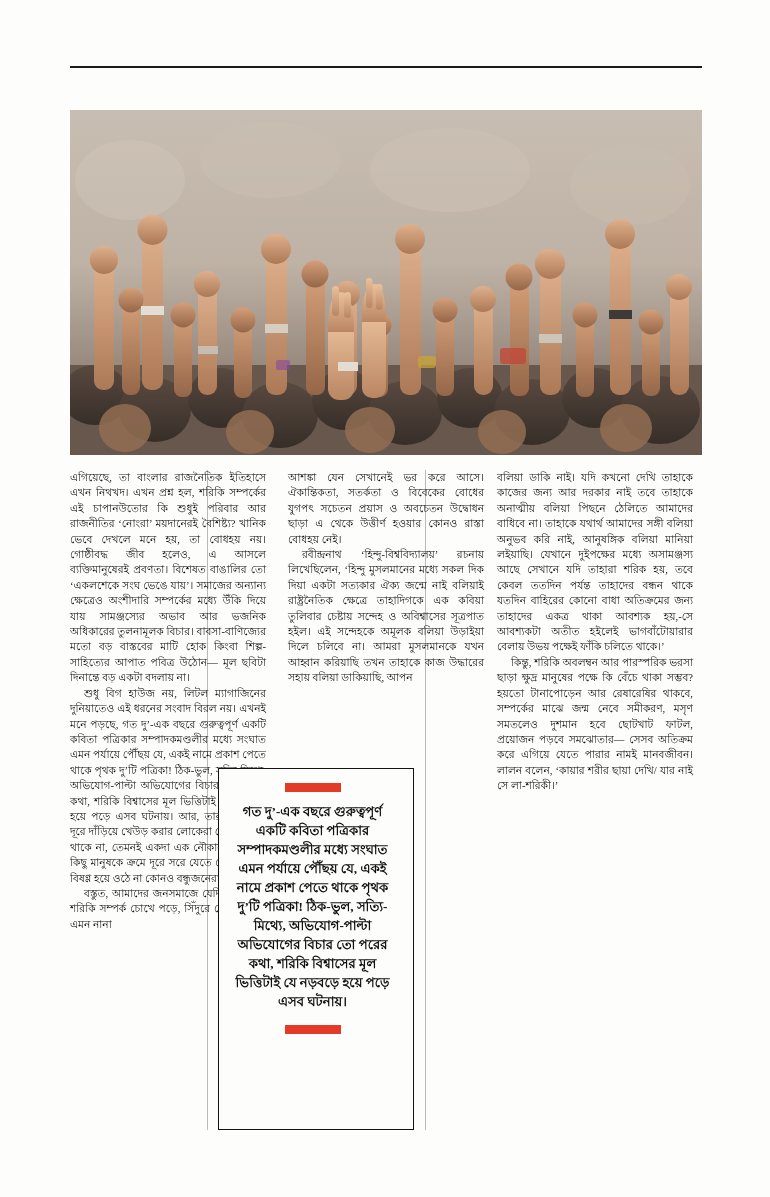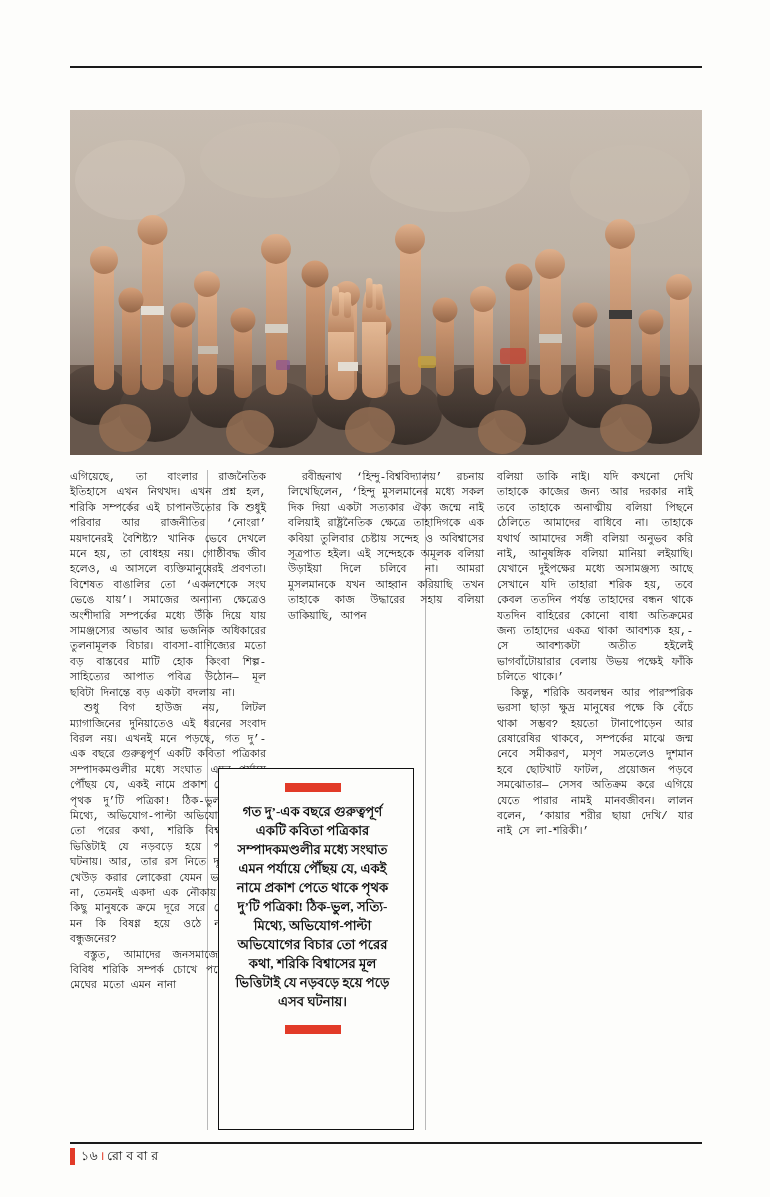--- a/index.html
+++ b/index.html
@@ -49,21 +49,21 @@
     left: 70px;
     top: 470px;
     width: 632px;
     height: 660px;
   }
   .col {
     position: absolute;
     top: 0;
     width: 196px;
     height: 660px;
-    font-family: Liberation Mono, monospace;
+    font-family: Liberation Serif, serif;
     font-size: 10.6px;
     line-height: 15.4px;
     text-align: justify;
     color: #111;
   }
   .col p { margin: 0 0 0 0; text-indent: 14px; }
   .col p.first { text-indent: 0; }
   .col1 { left: 0; }
   .col2 { left: 218px; }
   .col3 { left: 427px; }
@@ -292,37 +292,31 @@
 
   <div class="cols">
 
     <div class="col col1">
       <p class="first">এগিয়েছে, তা বাংলার রাজনৈতিক ইতিহাসে এখন নিথখদ। এখন প্রশ্ন হল, শরিকি সম্পর্কের এই চাপানউতোর কি শুধুই পরিবার আর রাজনীতির ‘নোংরা’ ময়দানেরই বৈশিষ্ট্য? খানিক ভেবে দেখলে মনে হয়, তা বোধহয় নয়। গোষ্ঠীবদ্ধ জীব হলেও, এ আসলে ব্যক্তিমানুষেরই প্রবণতা। বিশেষত বাঙালির তো ‘একলশেকে সংঘ ভেঙে যায়’। সমাজের অন্যান্য ক্ষেত্রেও অংশীদারি সম্পর্কের মধ্যে উঁকি দিয়ে যায় সামঞ্জস্যের অভাব আর ভজনিক অধিকারের তুলনামূলক বিচার। বাবসা-বাণিজ্যের মতো বড় বাস্তবের মাটি হোক কিংবা শিল্প-সাহিত্যের আপাত পবিত্র উঠোন— মূল ছবিটা দিনান্তে বড় একটা বদলায় না।</p>
       <p>শুধু বিগ হাউজ নয়, লিটল ম্যাগাজিনের দুনিয়াতেও এই ধরনের সংবাদ বিরল নয়। এখনই মনে পড়ছে, গত দু’-এক বছরে গুরুত্বপূর্ণ একটি কবিতা পত্রিকার সম্পাদকমণ্ডলীর মধ্যে সংঘাত এমন পর্যায়ে পৌঁছয় যে, একই নামে প্রকাশ পেতে থাকে পৃথক দু’টি পত্রিকা! ঠিক-ভুল, সত্যি-মিথ্যে, অভিযোগ-পাল্টা অভিযোগের বিচার তো পরের কথা, শরিকি বিশ্বাসের মূল ভিত্তিটাই যে নড়বড়ে হয়ে পড়ে এসব ঘটনায়। আর, তার রস নিতে দূরে দাঁড়িয়ে খেউড় করার লোকেরা যেমন ভাবাব থাকে না, তেমনই একদা এক নৌকায় দাঁড় টানা কিছু মানুষকে ক্রমে দূরে সরে যেতে দেখে মন কি বিষণ্ণ হয়ে ওঠে না কোনও বন্ধুজনের?</p>
       <p>বস্তুত, আমাদের জনসমাজে যেদিকেই বিবিধ শরিকি সম্পর্ক চোখে পড়ে, সিঁদুরে মেঘের মতো এমন নানা</p>
     </div>
 
     <div class="col col2">
+      <p class="first">আশঙ্কা যেন সেখানেই ভর করে আসে। ঐকান্তিকতা, সতর্কতা ও বিবেকের বোধের যুগপৎ সচেতন প্রয়াস ও অবচেতন উদ্বোধন ছাড়া এ থেকে উত্তীর্ণ হওয়ার কোনও রাস্তা বোধহয় নেই।</p>
       <p>রবীন্দ্রনাথ ‘হিন্দু-বিশ্ববিদ্যালয়’ রচনায় লিখেছিলেন, ‘হিন্দু মুসলমানের মধ্যে সকল দিক দিয়া একটা সত্যকার ঐক্য জন্মে নাই বলিয়াই রাষ্ট্রনৈতিক ক্ষেত্রে তাহাদিগকে এক কবিয়া তুলিবার চেষ্টায় সন্দেহ ও অবিশ্বাসের সূত্রপাত হইল। এই সন্দেহকে অমূলক বলিয়া উড়াইয়া দিলে চলিবে না। আমরা মুসলমানকে যখন আহ্বান করিয়াছি তখন তাহাকে কাজ উদ্ধারের সহায় বলিয়া ডাকিয়াছি, আপন</p>
     </div>
 
     <div class="col col3">
       <p class="first">বলিয়া ডাকি নাই। যদি কখনো দেখি তাহাকে কাজের জন্য আর দরকার নাই তবে তাহাকে অনাত্মীয় বলিয়া পিছনে ঠেলিতে আমাদের বাধিবে না। তাহাকে যথার্থ আমাদের সঙ্গী বলিয়া অনুভব করি নাই, আনুষঙ্গিক বলিয়া মানিয়া লইয়াছি। যেখানে দুইপক্ষের মধ্যে অসামঞ্জস্য আছে সেখানে যদি তাহারা শরিক হয়, তবে কেবল ততদিন পর্যন্ত তাহাদের বন্ধন থাকে যতদিন বাহিরের কোনো বাধা অতিক্রমের জন্য তাহাদের একত্র থাকা আবশ্যক হয়,-সে আবশ্যকটা অতীত হইলেই ভাগবাঁটোয়ারার বেলায় উভয় পক্ষেই ফাঁকি চলিতে থাকে।’</p>
       <p>কিন্তু, শরিকি অবলম্বন আর পারস্পরিক ভরসা ছাড়া ক্ষুদ্র মানুষের পক্ষে কি বেঁচে থাকা সম্ভব? হয়তো টানাপোড়েন আর রেষারেষির থাকবে, সম্পর্কের মাঝে জন্ম নেবে সমীকরণ, মসৃণ সমতলেও দুশমান হবে ছোটখাট ফাটল, প্রয়োজন পড়বে সমঝোতার— সেসব অতিক্রম করে এগিয়ে যেতে পারার নামই মানবজীবন। লালন বলেন, ‘কায়ার শরীর ছায়া দেখি/ যার নাই সে লা-শরিকী।’</p>
     </div>
 
   </div>
 
   <div class="pullquote">
     <div class="pq-bar-top"></div>
     <div class="pq-text">গত দু’-এক বছরে গুরুত্বপূর্ণ একটি কবিতা পত্রিকার সম্পাদকমণ্ডলীর মধ্যে সংঘাত এমন পর্যায়ে পৌঁছয় যে, একই নামে প্রকাশ পেতে থাকে পৃথক দু’টি পত্রিকা! ঠিক-ভুল, সত্যি-মিথ্যে, অভিযোগ-পাল্টা অভিযোগের বিচার তো পরের কথা, শরিকি বিশ্বাসের মূল ভিত্তিটাই যে নড়বড়ে হয়ে পড়ে এসব ঘটনায়।</div>
     <div class="pq-bar-bot"></div>
   </div>
 
-  <div class="footer">
-    <div class="footer-rule"></div>
-    <div class="footer-bar"></div>
-    <div class="folio">
-      <span>১৬</span><span class="sep">।</span><span class="mag">রো ব বা র</span>
-    </div>
-  </div>
 
 </div>
 
 </body></html>

